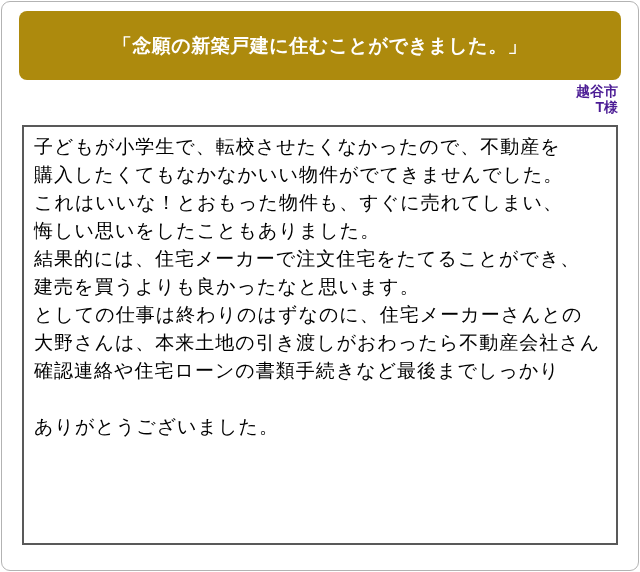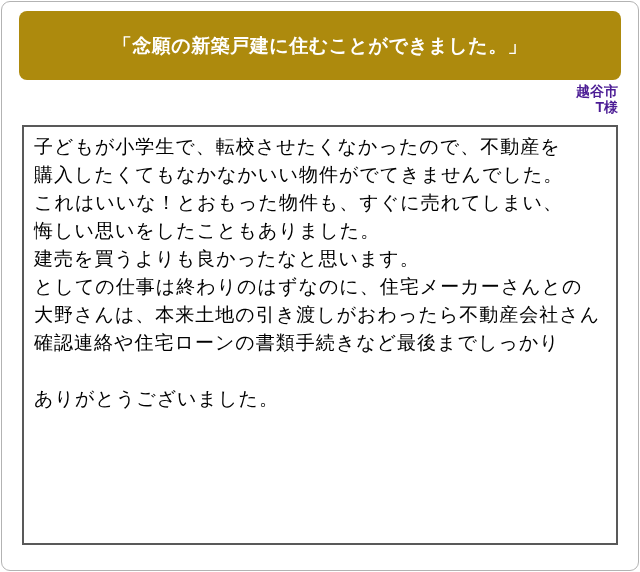--- a/index.html
+++ b/index.html
@@ -84,20 +84,21 @@
   <div class="attribution">
     <div>越谷市</div>
     <div>T様</div>
   </div>
 
   <div class="testimonial-box">
     <div class="testimonial-line">子どもが小学生で、転校させたくなかったので、不動産を</div>
     <div class="testimonial-line">購入したくてもなかなかいい物件がでてきませんでした。</div>
     <div class="testimonial-line">これはいいな！とおもった物件も、すぐに売れてしまい、</div>
     <div class="testimonial-line">悔しい思いをしたこともありました。</div>
+    <div class="testimonial-line">結果的には、住宅メーカーで注文住宅をたてることができ、</div>
     <div class="testimonial-line">建売を買うよりも良かったなと思います。</div>
     <div class="testimonial-line">としての仕事は終わりのはずなのに、住宅メーカーさんとの</div>
     <div class="testimonial-line">大野さんは、本来土地の引き渡しがおわったら不動産会社さん</div>
     <div class="testimonial-line">確認連絡や住宅ローンの書類手続きなど最後までしっかり</div>
     <div class="testimonial-line"></div>
     <div class="testimonial-line">ありがとうございました。</div>
   </div>
 </div>
 
 </body></html>

